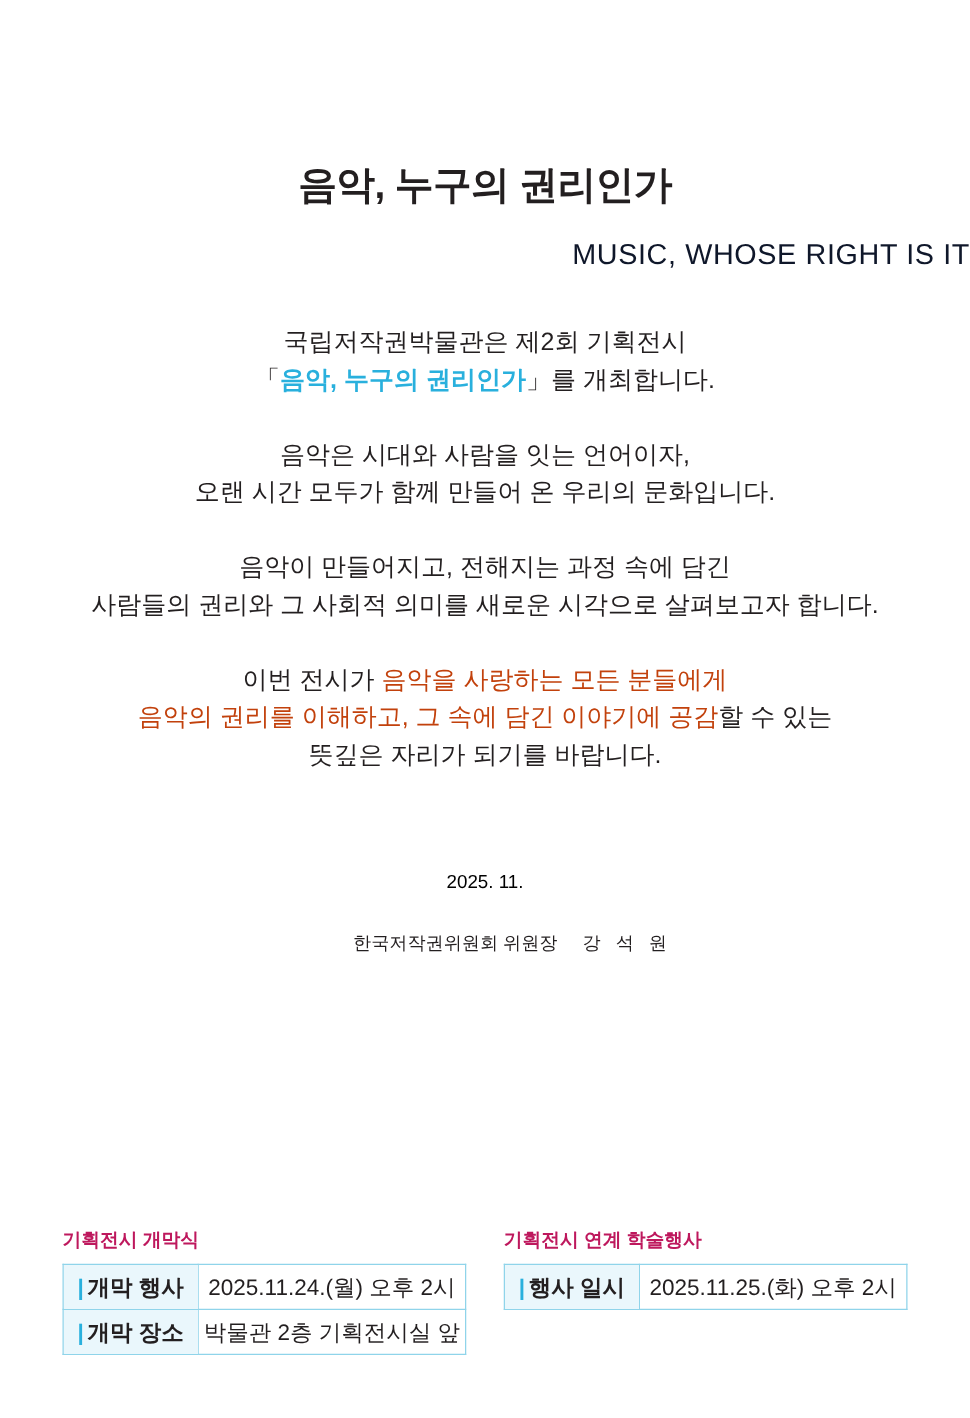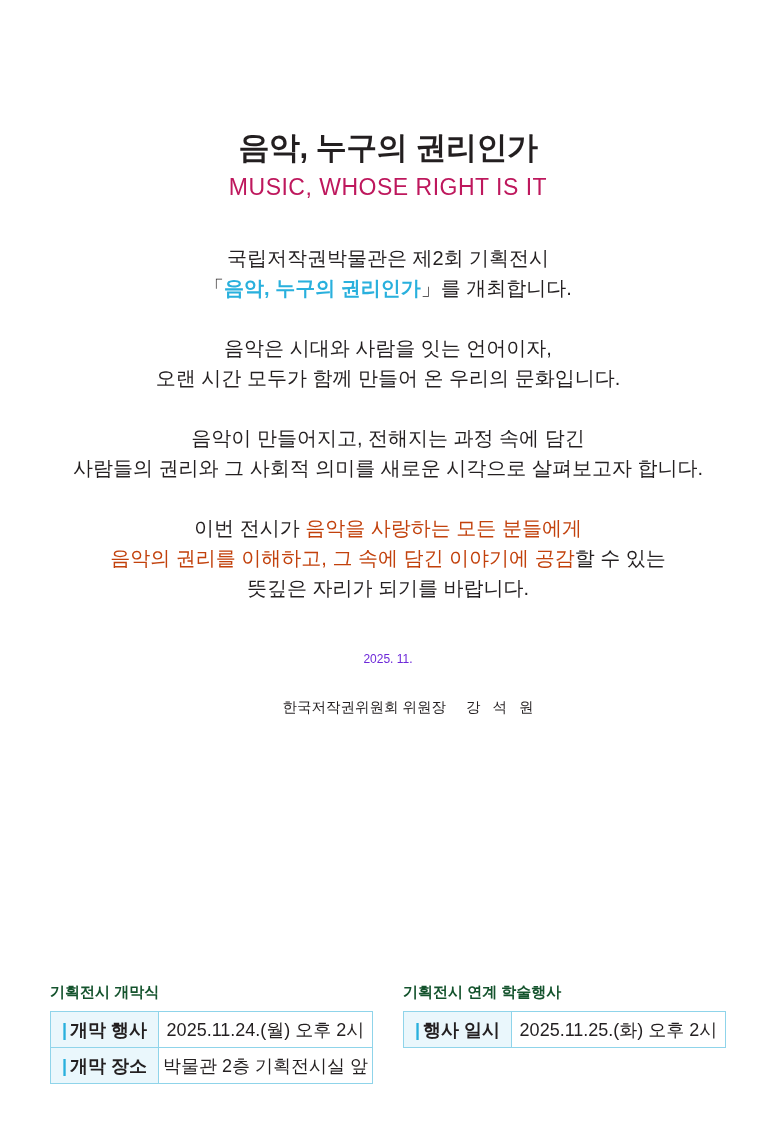--- a/index.html
+++ b/index.html
@@ -31,23 +31,24 @@
   .main-title {
     font-size: 31px;
     font-weight: bold;
     letter-spacing: -0.5px;
     color: #231f20;
     line-height: 1.3;
   }
   .sub-title {
     font-size: 23px;
     font-weight: 400;
-    color: #be185d;
+    color: #0f172a;
     letter-spacing: 0.5px;
-    margin-top: 6px;
+    margin-top: 22px;
+    text-align: right;
   }
 
   
   .body-copy {
     text-align: center;
     margin-top: 42px;
     font-size: 20px;
     line-height: 30px;
     color: #231f20;
   }
@@ -61,23 +62,23 @@
     color: #29b0dd;
     font-weight: bold;
   }
   .accent-light {
     color: #c2410c;
   }
 
   
   .date-line {
     text-align: center;
-    margin-top: 49px;
-    font-size: 12px;
-    color: #6d28d9;
+    margin-top: 78px;
+    font-size: 15px;
+    color: #000000;
   }
   .signatures {
     text-align: center;
     margin-top: 28px;
     font-size: 14.5px;
     line-height: 26px;
     color: #231f20;
   }
   .sig-row {
     display: block;
@@ -99,21 +100,21 @@
     top: 855px;
     left: 50px;
     width: 676px;
     display: flex;
     justify-content: space-between;
   }
   .table-col {
     width: 323px;
   }
   .table-heading {
-    color: #14532d;
+    color: #be185d;
     font-size: 15px;
     font-weight: bold;
     margin-bottom: 9px;
   }
   table.info {
     border-collapse: collapse;
     width: 100%;
     table-layout: fixed;
   }
   table.info td {

